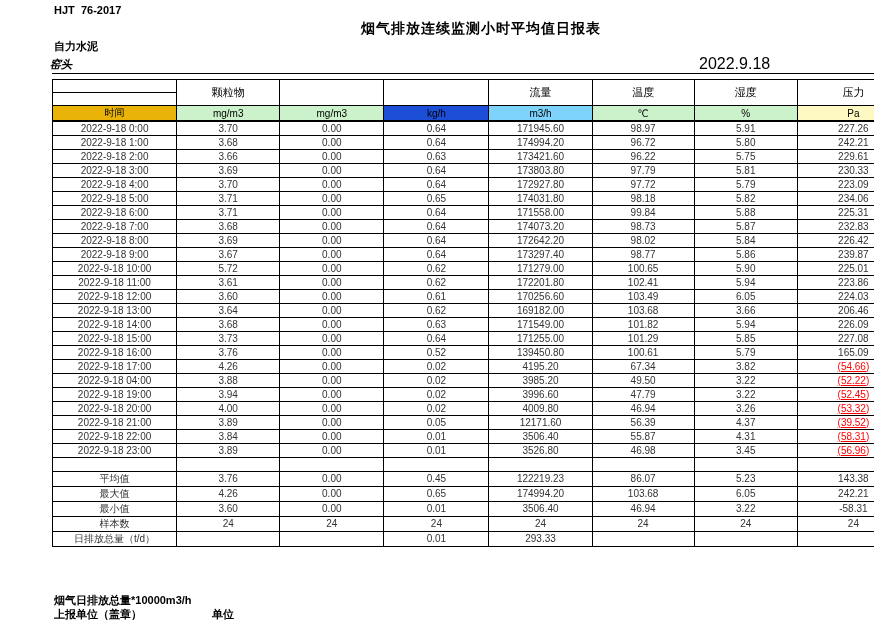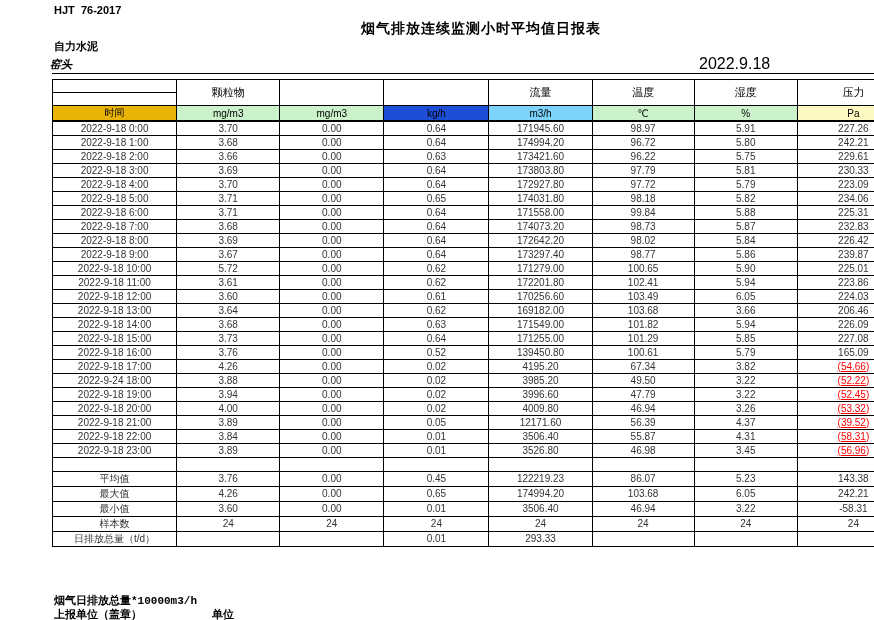--- a/index.html
+++ b/index.html
@@ -22,21 +22,21 @@
   .report td {
     border:1px solid #000; text-align:center; vertical-align:middle;
     font-size:10px; height:14px; padding:0 1px; color:#333;
     white-space:nowrap; overflow:hidden;
   }
   .report tr.h1 td, .report tr.h2 td { height:13px; font-size:11px; color:#000; }
   .report tr.units td { height:15px; border-bottom:2px solid #000; color:#000; font-size:10px; }
   .report td.neg { color:#ff0000;text-decoration:underline; }
   .report tr.spacer td { height:14px; }
 
-  .footer-note { position:absolute; left:10px; top:593px; font-size:11px; font-weight:bold;font-family:Liberation Mono, monospace; }
+  .footer-note { position:absolute; left:10px; top:593px; font-size:11px; font-weight:bold; }
   .report-unit { position:absolute; left:10px; top:607px; font-size:11px; font-weight:bold; }
   .unit-label  { position:absolute; left:168px; top:607px; font-size:11px; font-weight:bold; }
 </style>
 </head>
 <body>
 
 <div class="page">
 
   <div class="doc-code">HJT  76-2017</div>
   <div class="title">烟气排放连续监测小时平均值日报表</div>
@@ -256,21 +256,21 @@
           <td>2022-9-18 17:00</td>
           <td>4.26</td>
           <td>0.00</td>
           <td>0.02</td>
           <td>4195.20</td>
           <td>67.34</td>
           <td>3.82</td>
           <td class="neg" style="color: rgb(255, 0, 0);">(54.66)</td>
         </tr>
         <tr>
-          <td>2022-9-24 18:00</td>
+          <td>2022-9-18 04:00</td>
           <td>3.88</td>
           <td>0.00</td>
           <td>0.02</td>
           <td>3985.20</td>
           <td>49.50</td>
           <td>3.22</td>
           <td class="neg" style="color: rgb(255, 0, 0);">(52.22)</td>
         </tr>
         <tr>
           <td>2022-9-18 19:00</td>

